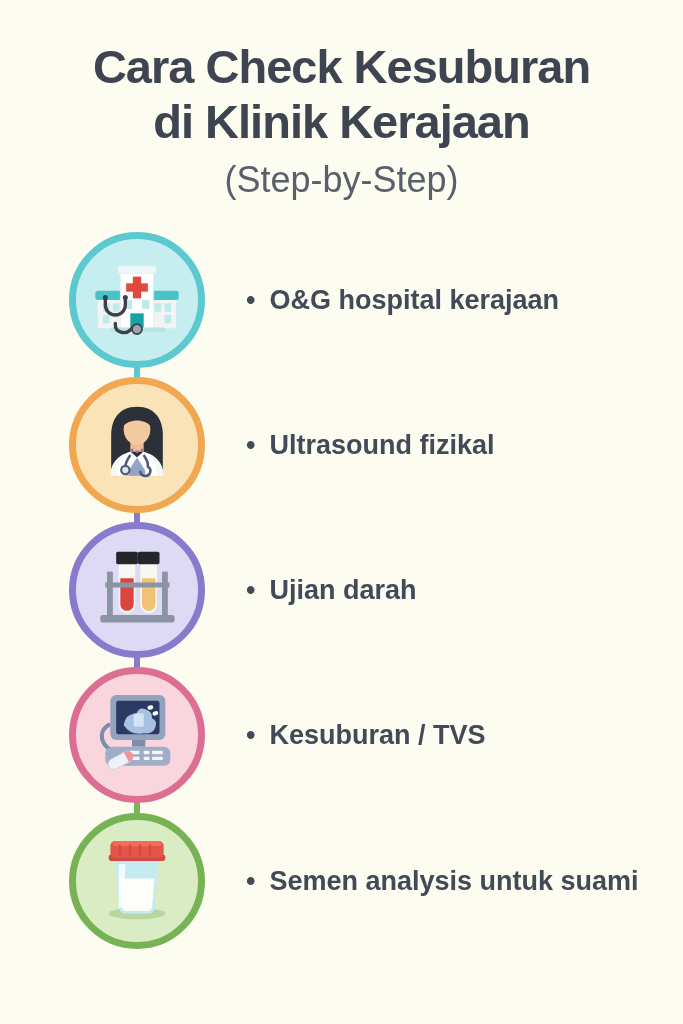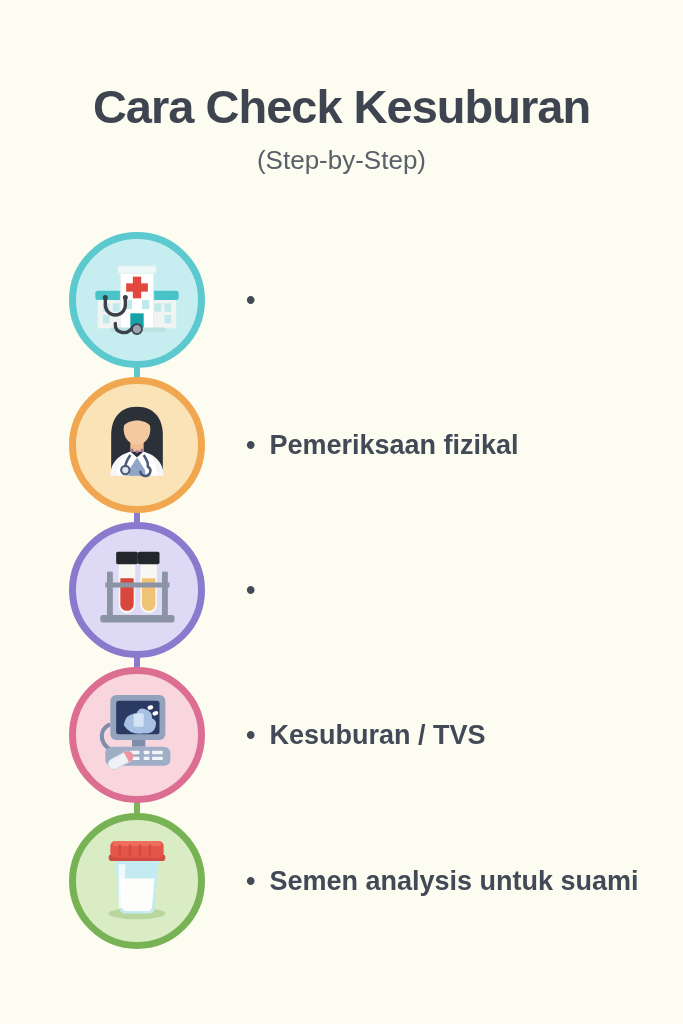--- a/index.html
+++ b/index.html
@@ -4,29 +4,29 @@
 <style>
   html,body{margin:0;padding:0;}
   body{
     width:683px;height:1024px;
     font-family:"Liberation Sans","DejaVu Sans",sans-serif;
     background:#FCFCF1;
     overflow:hidden;
   }
   .poster{position:relative;width:683px;height:1024px;}
   .title{
-    margin:0;padding-top:80px;
+    margin:0;padding-top:40px;
     text-align:center;
     font-size:47px;font-weight:bold;letter-spacing:-1px;
     line-height:1.16;
     color:var(--title-color,#3E4450);
   }
   .subtitle{
     margin-top:10px;text-align:center;
-    font-size:26px;font-weight:normal;
+    font-size:36px;font-weight:normal;
     color:var(--subtitle-color,#596069);
   }
   .step{position:absolute;left:0;width:100%;height:136px;}
   .badge{
     position:absolute;left:69px;top:0;
     width:136px;height:136px;border-radius:50%;
     box-sizing:border-box;
     border:7px solid var(--ring,#ccc);
     background:var(--fill,#eee);
     display:flex;align-items:center;justify-content:center;
@@ -48,20 +48,21 @@
   .bullet{margin-right:14px;}
   .lines div{white-space:nowrap;}
 </style>
 </head>
 <body style="background: rgb(252, 252, 241);">
 
 <div class="poster">
 
   <h1 class="title">
     <span>Cara Check Kesuburan</span><br>
+    <span>di Klinik Kerajaan</span>
   </h1>
   <div class="subtitle">(Step-by-Step)</div>
 
   <div class="step" style="top: 232px; --ring: #5CC9CF; --fill: #C6EEF0; --conn: #5CC9CF;">
     <div class="connector"></div>
     <div class="badge">
       <svg viewBox="0 0 120 120">
         <rect x="13" y="57" width="30" height="37" fill="#f0f4f3"></rect>
         <rect x="10" y="49" width="36" height="11" rx="3" fill="#49c3c8"></rect>
         <rect x="19" y="64" width="8" height="10" fill="#bfe9ea"></rect>
@@ -83,20 +84,21 @@
         <path d="M22 58 v8 a12 12 0 0 0 24 0 v-8" fill="none" stroke="#3b4049" stroke-width="4" stroke-linecap="round"></path>
         <path d="M34 88 v2 c0 9 12 12 18 6 l5 -5" fill="none" stroke="#3b4049" stroke-width="4" stroke-linecap="round"></path>
         <circle cx="22" cy="57" r="3" fill="#3b4049"></circle>
         <circle cx="46" cy="57" r="3" fill="#3b4049"></circle>
         <circle cx="60" cy="95" r="6" fill="#9aa3b2" stroke="#3b4049" stroke-width="2"></circle>
       </svg>
     </div>
     <div class="text">
       <span class="bullet">•</span>
       <div class="lines">
+        <div>O&amp;G hospital kerajaan</div>
       </div>
     </div>
   </div>
 
   <div class="step" style="top: 377px; --ring: #F0A750; --fill: #FBE3B8; --conn: #8A7ACE;">
     <div class="connector"></div>
     <div class="badge">
       <svg viewBox="0 0 120 120">
         <path d="M60 14 C38 14 29 30 29 48 L29 88 C29 94 36 97 42 97 L78 97 C84 97 91 94 91 88 L91 48 C91 30 82 14 60 14 Z" fill="#2c3038"></path>
         <rect x="52" y="50" width="16" height="18" fill="#eebd92"></rect>
@@ -110,21 +112,21 @@
         <circle cx="60" cy="68" r="1.8" fill="#9b6fae"></circle>
         <circle cx="66" cy="66" r="1.8" fill="#9b6fae"></circle>
         <path d="M52 72 C48 78 46 82 46 86" fill="none" stroke="#4a5a78" stroke-width="3"></path>
         <circle cx="46" cy="90" r="5" fill="#dfe6ee" stroke="#4a5a78" stroke-width="2.5"></circle>
         <path d="M68 72 C72 78 74 82 73 86 a6 6 0 1 1 -9 5" fill="none" stroke="#4a5a78" stroke-width="3"></path>
       </svg>
     </div>
     <div class="text">
       <span class="bullet">•</span>
       <div class="lines">
-        <div>Pemeriksaan fizikal</div>
+        <div>Ultrasound fizikal</div>
       </div>
     </div>
   </div>
 
   <div class="step" style="top: 522px; --ring: #8A7ACE; --fill: #DED9F4; --conn: #8A7ACE;">
     <div class="connector"></div>
     <div class="badge">
       <svg viewBox="0 0 120 120">
         <path d="M38 28 h20 v50 a10 10 0 0 1 -20 0 Z" fill="#f7f7f4"></path>
         <path d="M40 46 h16 v31 a8 8 0 0 1 -16 0 Z" fill="#d8463e"></path>
@@ -133,20 +135,23 @@
         <path d="M66 46 h16 v31 a8 8 0 0 1 -16 0 Z" fill="#f0c276"></path>
         <rect x="61" y="14" width="26" height="15" rx="2" fill="#23262b"></rect>
         <rect x="24" y="38" width="7" height="54" fill="#8b94a5"></rect>
         <rect x="90" y="38" width="7" height="54" fill="#8b94a5"></rect>
         <rect x="22" y="51" width="77" height="6" fill="#8b94a5"></rect>
         <rect x="16" y="90" width="89" height="9" rx="3" fill="#8b94a5"></rect>
       </svg>
     </div>
     <div class="text">
       <span class="bullet">•</span>
+      <div class="lines">
+        <div>Ujian darah</div>
+      </div>
     </div>
   </div>
 
   <div class="step" style="top: 667px; --ring: #DD6E93; --fill: #F9D6DE; --conn: #7CB35B;">
     <div class="connector"></div>
     <div class="badge">
       <svg viewBox="0 0 120 120">
         <path d="M36 80 C16 76 12 56 26 48" fill="none" stroke="#7e8da9" stroke-width="5" stroke-linecap="round"></path>
         <rect x="28" y="12" width="66" height="54" rx="7" fill="#93a2bd"></rect>
         <rect x="35" y="19" width="52" height="40" rx="3" fill="#2a3a63"></rect>

